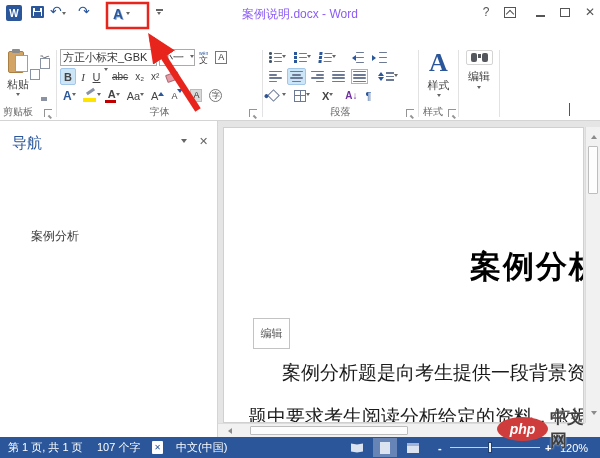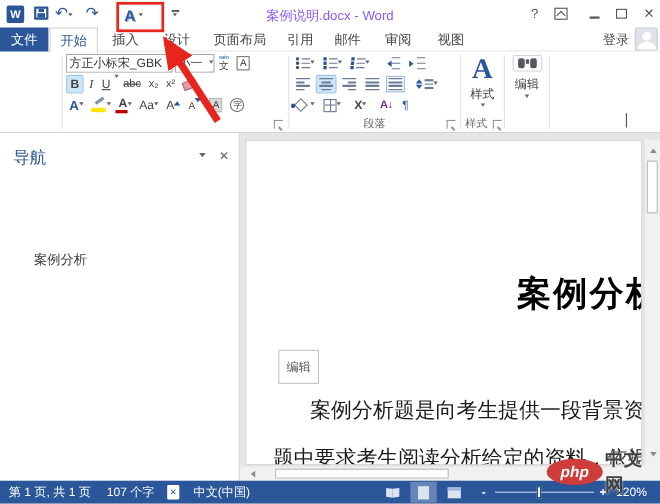--- a/index.html
+++ b/index.html
@@ -175,36 +175,39 @@
         <span class="ico-min"></span>
       </div>
     <div class="winbtn" style="left:555px">
         <span class="ico-max"></span>
       </div>
     <div class="winbtn" style="left:580px">
         <span>✕</span>
       </div>
   </div>
 
-  <div id="tabrow">
-    <div class="tab file" style="left:0;width:44px">文件</div>
-    <div class="tab active" style="left:45px;width:44px">开始</div>
-    <div class="tab" style="left:92px;width:44px">插入</div>
-    <div class="tab" style="left:139px;width:44px">设计</div>
-    <div class="tab" style="left:186px;width:64px">页面布局</div>
-    <div class="tab" style="left:253px;width:40px">引用</div>
-    <div class="tab" style="left:296px;width:40px">邮件</div>
-    <div class="tab" style="left:340px;width:44px">审阅</div>
-    <div class="tab" style="left:388px;width:44px">视图</div>
-    <div class="signin" style="left:548px">登录</div>
-    <div class="avatar" style="left:577px;top:0"></div>
-  </div>
 
   <div id="ribbon">
 
+    <div class="abs" style="left:0;top:0;width:56px;height:73px">
+      <div class="abs" style="left:2px;top:3px;width:32px;height:56px;display:flex;flex-direction:column;align-items:center">
+        <span class="clip-ico">
+            <i class="bk"></i>
+            <i class="cl"></i>
+            <i class="pg"></i>
+          </span>
+        <span style="margin-top:3px">粘贴</span>
+        <span class="dd sm" style="margin-top:1px"></span>
+      </div>
+      <div class="abs scis" style="left:40px;top:4px"><span>✂</span></div>
+      <div class="abs" style="left:40px;top:22px"><span class="copy-ico"></span></div>
+      <div class="abs" style="left:42px;top:41px"><span class="brush-ico"></span></div>
+      <div class="grp-label" style="text-align:left;padding-left:3px">剪贴板</div>
+      <div class="dlg" style="right:4px"></div>
+    </div>
     <div class="gdiv" style="left:56px"></div>
 
     <div class="abs" style="left:57px;top:0;width:205px;height:73px">
       <div class="rrow" style="top:2px;gap:2px">
         <span class="combo" style="width:97px">
           <input value="方正小标宋_GBK" style="">
           <span class="dd sm"></span>
         </span>
         <span class="combo" style="width:36px">
           <input value="小一" style="">
@@ -256,20 +259,21 @@
             <span style="font-size:9px">A</span>
             <span class="tri-d" style="margin-bottom:7px;border-top-color:#2b579a"></span>
           </span>
         <span class="ib">
             <span class="shade-a">A</span>
           </span>
         <span class="ib">
             <span class="circ-z">字</span>
           </span>
       </div>
+      <div class="grp-label">字体</div>
       <div class="dlg" style="right:5px"></div>
     </div>
     <div class="gdiv" style="left:262px"></div>
 
     <div class="abs" style="left:263px;top:0;width:155px;height:73px">
       <div class="rrow" style="top:2px;gap:2px">
         <span class="ib">
             <span class="dgrid">
               <u></u>
               <i></i>

